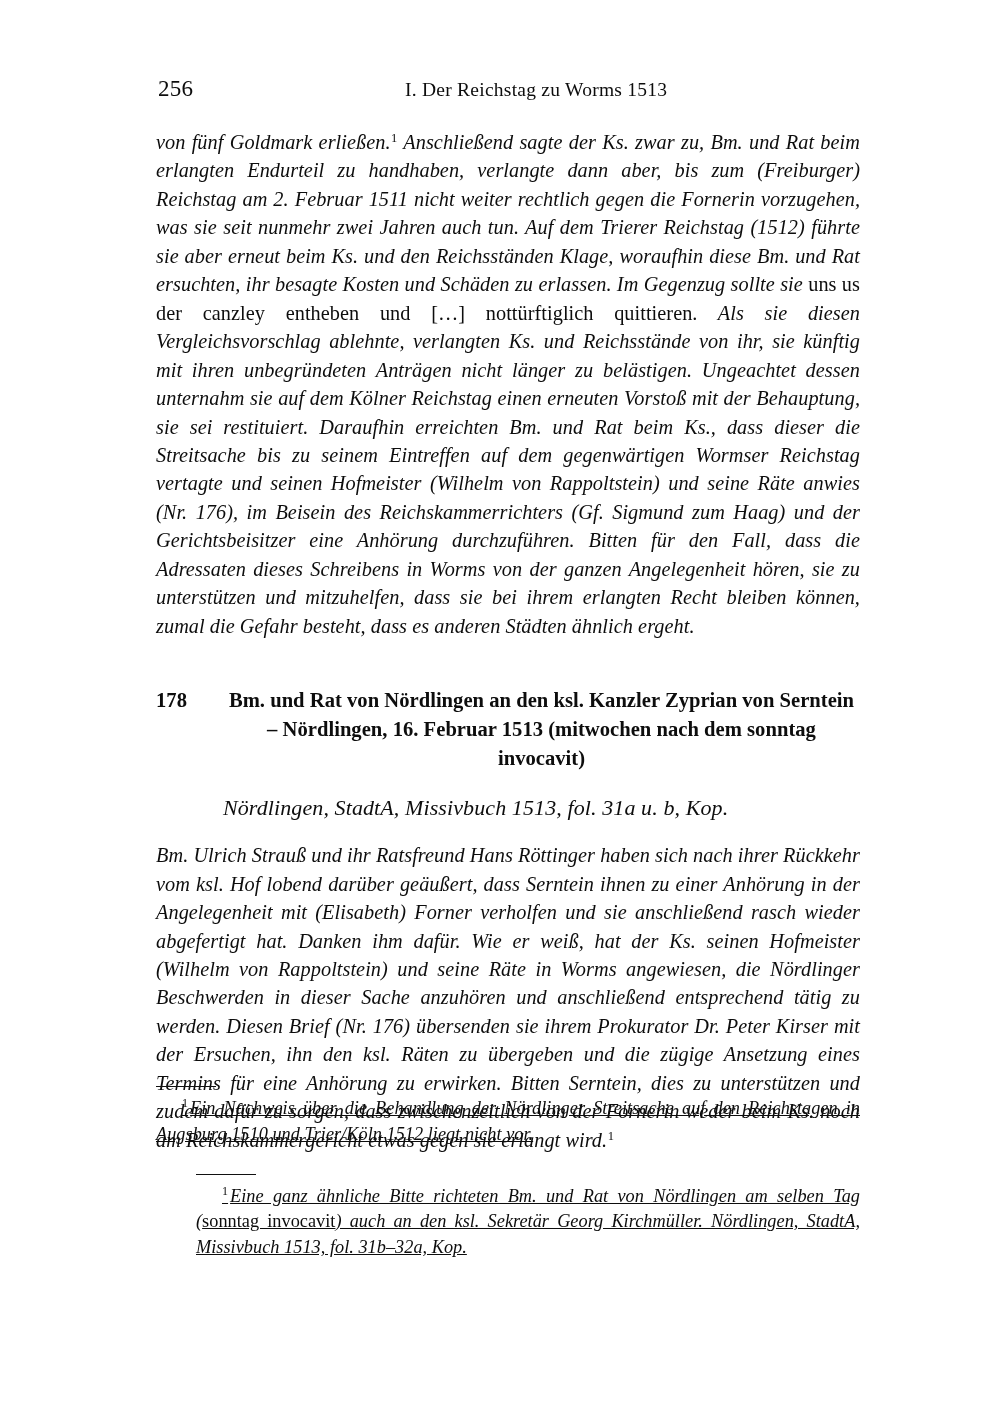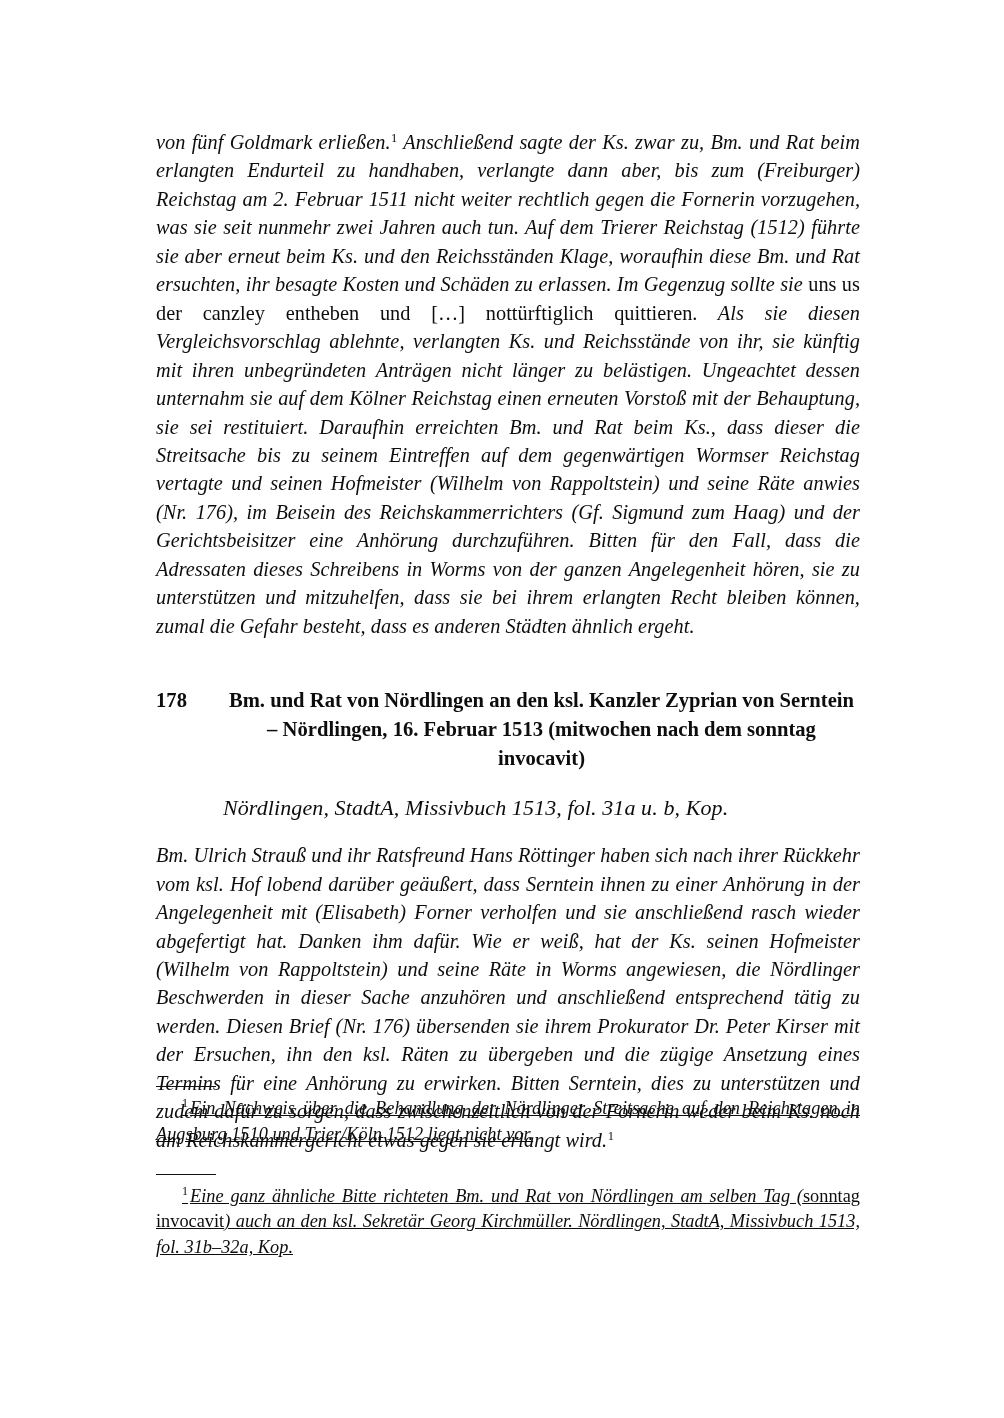--- a/index.html
+++ b/index.html
@@ -134,30 +134,35 @@
   }
   .footnote .indent {
     display: inline-block;
     width: 26px;
   }
   .footnote .roman {
     font-style: normal;
   }
   .fn-block-2 {
     margin-top: 26px;
+    margin-left: 40px;
   }
   .spacer-para { height: 46px; }
   .spacer-head { height: 22px; }
   .spacer-source { height: 20px; }
 </style>
 </head>
 <body>
 
 <div class="page">
 
+  <div class="running-head">
+    <span class="folio">256</span>
+    <span class="head-title">I. Der Reichstag zu Worms 1513</span>
+  </div>
 
   <div class="content">
 
     <p class="regest"><span>von fünf Goldmark erließen.</span><sup class="fn">1</sup><span> Anschließend sagte der Ks. zwar zu, Bm. und Rat beim erlangten Endurteil zu handhaben, verlangte dann aber, bis zum (Freiburger) Reichstag am 2. Februar 1511 nicht weiter rechtlich gegen die Fornerin vorzugehen, was sie seit nunmehr zwei Jahren auch tun. Auf dem Trierer Reichstag (1512) führte sie aber erneut beim Ks. und den Reichsständen Klage, woraufhin diese Bm. und Rat ersuchten, ihr besagte Kosten und Schäden zu erlassen. Im Gegenzug sollte sie </span><span class="roman">uns us der canzley entheben und […] nottürftiglich quittieren.</span><span> Als sie diesen Vergleichsvorschlag ablehnte, verlangten Ks. und Reichsstände von ihr, sie künftig mit ihren unbegründeten Anträgen nicht länger zu belästigen. Ungeachtet dessen unternahm sie auf dem Kölner Reichstag einen erneuten Vorstoß mit der Behauptung, sie sei restituiert. Daraufhin erreichten Bm. und Rat beim Ks., dass dieser die Streitsache bis zu seinem Eintreffen auf dem gegenwärtigen Wormser Reichstag vertagte und seinen Hofmeister (Wilhelm von Rappoltstein) und seine Räte anwies (Nr. 176), im Beisein des Reichskammerrichters (Gf. Sigmund zum Haag) und der Gerichtsbeisitzer eine Anhörung durchzuführen. Bitten für den Fall, dass die Adressaten dieses Schreibens in Worms von der ganzen Angelegenheit hören, sie zu unterstützen und mitzuhelfen, dass sie bei ihrem erlangten Recht bleiben können, zumal die Gefahr besteht, dass es anderen Städten ähnlich ergeht.</span></p>
 
     <div class="spacer-para"></div>
 
     <p class="doc-heading"><span class="num">178</span><span>Bm. und Rat von Nördlingen an den ksl. Kanzler Zyprian von Serntein – Nördlingen, 16. Februar 1513 (mitwochen nach dem sonntag invocavit)</span></p>
 
     <div class="spacer-head"></div>

